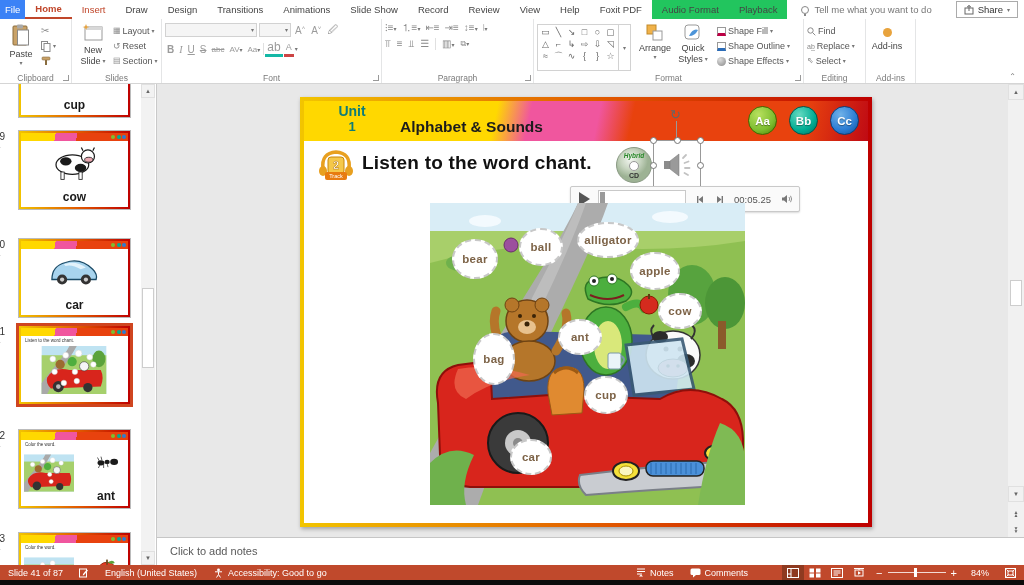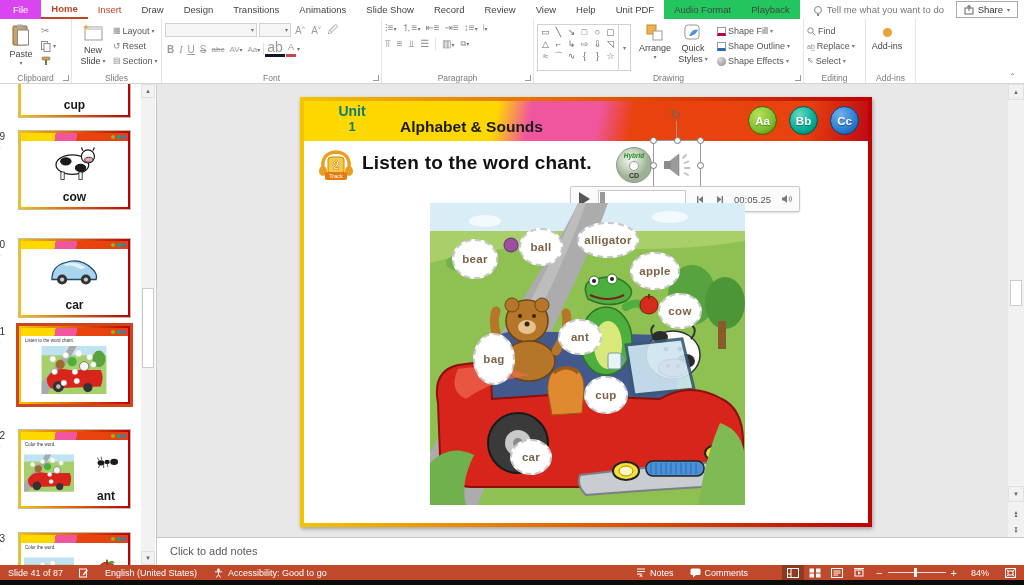--- a/index.html
+++ b/index.html
@@ -1,21 +1,21 @@
 <!DOCTYPE html>
 <html><head>
 <meta charset="utf-8">
 <style>
 *{margin:0;padding:0;box-sizing:border-box}
 html,body{width:1024px;height:585px;overflow:hidden}
 body{font-family:"Liberation Sans",sans-serif;position:relative;background:#fff;color:#444}
 
 #tabs-row{position:absolute;left:0;top:0;width:1024px;height:19px;background:#fff;display:flex;align-items:stretch;font-size:9.5px}
 .tab{padding:0 10px;display:flex;align-items:center;color:#444;cursor:pointer;white-space:nowrap}
-.tab.file{background:#d946ef;color:#fff;padding:0 13px}
+.tab.file{background:#3b82f6;color:#fff;padding:0 5px}
 .tab.active{color:#C0462A;border-bottom:2px solid #C0462A;font-weight:bold}
 .tab.hovered{color:#C0462A}
 .tab.contextual{background:#22c55e}
 #tellme{display:flex;align-items:center;gap:5px;color:#777;padding-left:14px}
 #bulb{width:8px;height:8px;border:1px solid #888;border-radius:50%;position:relative}
 #bulb:after{content:"";position:absolute;left:2px;top:7px;width:2px;height:2px;background:#888}
 #share-btn{margin-left:auto;margin-right:6px;display:flex;align-items:center;gap:4px;border:1px solid #ababab;padding:0 7px;height:17px;align-self:center;color:#333}
 .chv{font-size:6px;color:#777;line-height:1}
 
 #ribbon{position:absolute;left:0;top:19px;width:1024px;height:65px;background:#fff;border-bottom:1px solid #D5D5D5;display:flex;font-size:9px;color:#555}
@@ -95,21 +95,21 @@
   <div class="tab hovered">Insert</div>
   <div class="tab">Draw</div>
   <div class="tab">Design</div>
   <div class="tab">Transitions</div>
   <div class="tab">Animations</div>
   <div class="tab">Slide Show</div>
   <div class="tab">Record</div>
   <div class="tab">Review</div>
   <div class="tab">View</div>
   <div class="tab">Help</div>
-  <div class="tab">Unit PDF</div>
+  <div class="tab">Foxit PDF</div>
   <div class="tab contextual">Audio Format</div>
   <div class="tab contextual">Playback</div>
   <div id="tellme">
     <span id="bulb"></span>
     <span>Tell me what you want to do</span>
   </div>
   <div id="share-btn">
     <svg width="10" height="10" viewBox="0 0 10 10">
         <rect x="1" y="3" width="8" height="6" fill="none" stroke="#666"></rect>
         <path d="M5 6 V0.5 M3 2.2 L5 0.5 L7 2.2" stroke="#666" fill="none"></path>
@@ -199,21 +199,21 @@
     </div>
     <div style="display:flex;gap:1px;align-items:center">
       <span class="fbtn" style="font-weight:bold">B</span>
       <span class="fbtn" style="font-style:italic;font-family:'Liberation Serif',serif">I</span>
       <span class="fbtn" style="text-decoration:underline">U</span>
       <span class="fbtn" style="text-decoration:line-through">S</span>
       <span class="fbtn" style="font-size:8px;text-decoration:line-through">abc</span>
       <span class="fbtn" style="font-size:8px"><span>AV</span><span class="chv">▾</span></span>
       <span class="fbtn" style="font-size:8px"><span>Aa</span><span class="chv">▾</span></span>
       <span style="width:1px;height:12px;background:#E0E0E0"></span>
-      <span class="fbtn" style="font-size:14px;border-bottom:3px solid #0f172a">ab</span>
+      <span class="fbtn" style="font-size:12px;border-bottom:3px solid #14b8a6">ab</span>
       <span class="fbtn" style="border-bottom:3px solid #C44;font-size:9px">A</span>
       <span class="chv">▾</span>
     </div>
     <div class="glabel">Font</div>
     <div class="launcher"></div>
   </div>
 
   <div class="rgroup" style="width:152px;flex-direction:column;gap:5px">
     <div style="display:flex;gap:5px;align-items:center;padding-top:1px">
       <span class="gicon">⁝≡<span class="chv">▾</span></span>
@@ -291,21 +291,21 @@
           <span style="width:9px;height:9px;border:1px solid #999;border-bottom:3px solid #2B6CB8;display:inline-block"></span>
           <span>Shape Outline</span>
           <span class="chv">▾</span>
         </span>
       <span class="sbtn">
           <span style="width:9px;height:9px;border-radius:50%;background:radial-gradient(circle at 35% 30%,#ddd,#888);display:inline-block"></span>
           <span>Shape Effects</span>
           <span class="chv">▾</span>
         </span>
     </div>
-    <div class="glabel">Drawing</div>
+    <div class="glabel">Format</div>
     <div class="launcher"></div>
   </div>
 
   <div class="rgroup" style="width:62px">
     <div class="smallcol">
       <span class="sbtn">
           <svg width="9" height="9" viewBox="0 0 9 9">
             <circle cx="3.5" cy="3.5" r="2.7" fill="none" stroke="#8a8a8a"></circle>
             <path d="M5.6 5.6 L8.3 8.3" stroke="#8a8a8a"></path>
           </svg>

